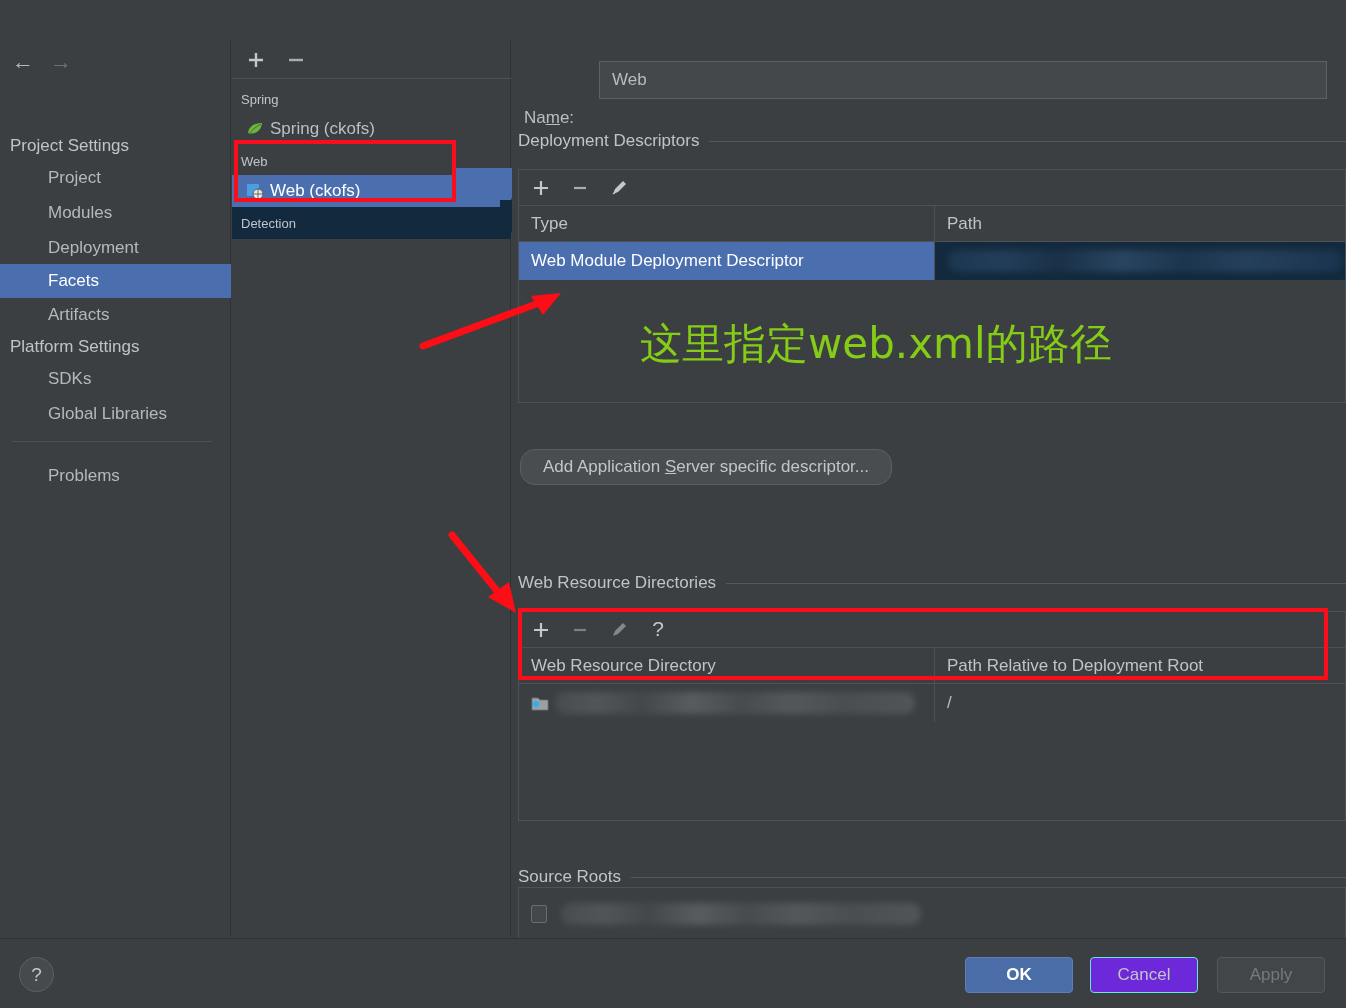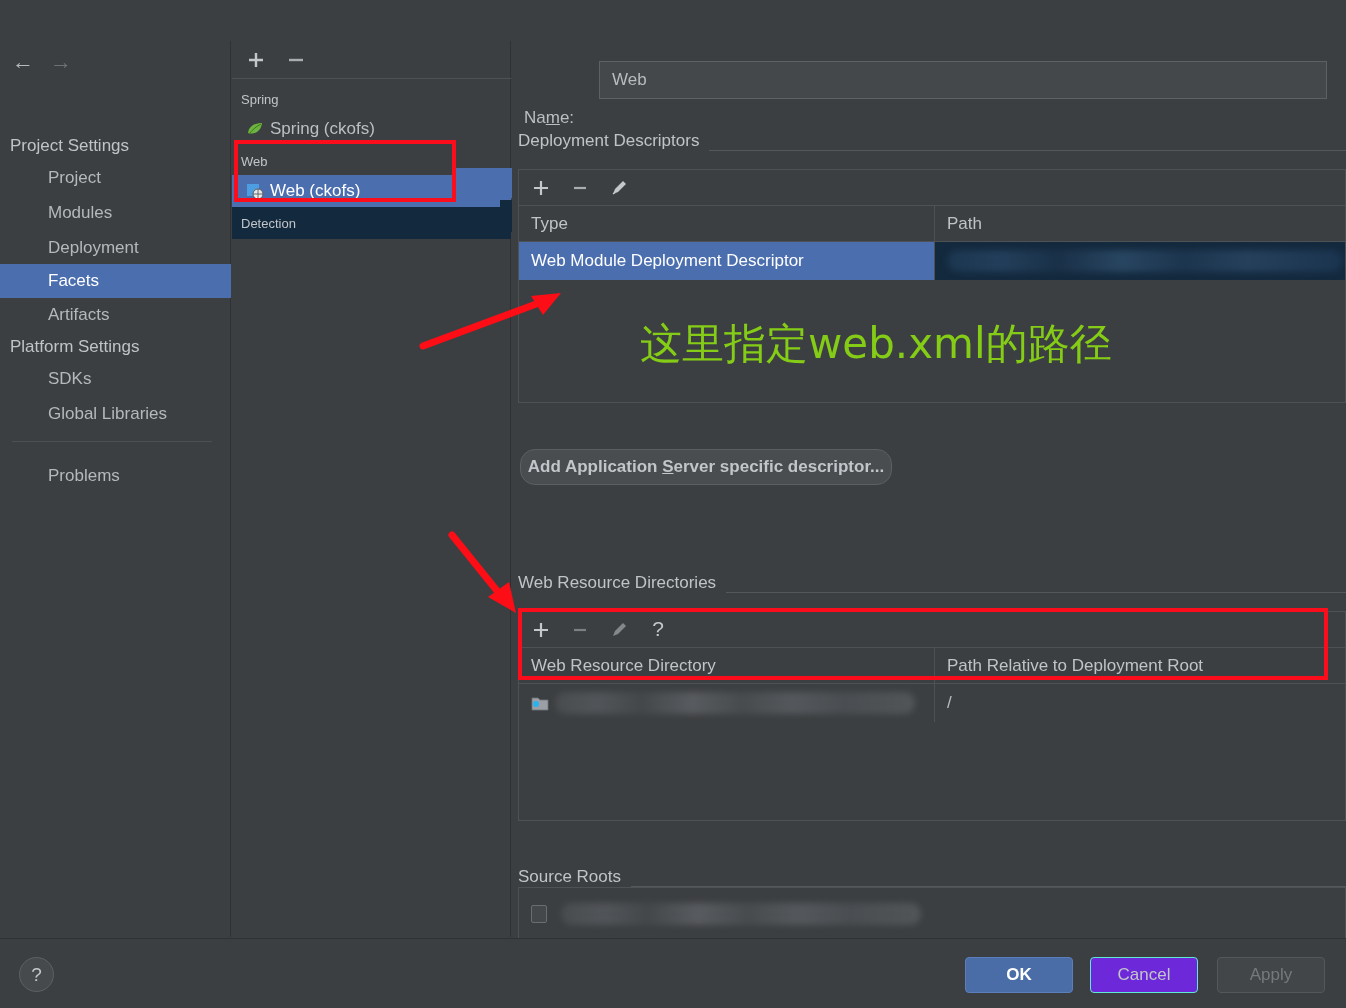--- a/index.html
+++ b/index.html
@@ -132,21 +132,21 @@
     position: absolute; left: 87px; top: 20px; width: 728px; height: 38px;
     background: #45484a; border: 1px solid #5e6163;
     color: #b8bbbf; font-size: 17px;
     padding: 0 12px; outline: none;
     font-family: "Liberation Sans", sans-serif;
   }
 
   
   .section-head {
     position: absolute; left: 6px; width: 828px; height: 20px;
-    display: flex; align-items: flex-end;
+    display: flex; align-items: center;
   }
   .section-head .sh-text {
     font-size: 17px; color: #c0c3c7; white-space: nowrap; padding-right: 10px;
   }
   .section-head .sh-rule { flex: 1; height: 1px; background: #55585a; }
 
   
   #dd-toolbar {
     position: absolute; left: 6px; top: 128px; width: 828px; height: 36px;
     background: #3c3f41; border: 1px solid #4e5254; border-bottom: none;
@@ -187,21 +187,20 @@
     background: linear-gradient(90deg,#1c3751 0%,#24405c 14%,#1a3149 28%,
                 #2a4763 44%,#1d3650 60%,#27425e 76%,#1b3450 100%);
   }
 
   
   #add-descriptor-btn {
     position: absolute; left: 8px; top: 408px; width: 372px; height: 36px;
     background: #4a4d4f; border: 1px solid #5d6062; border-radius: 15px;
     color: #c2c5c9; font-size: 17px; cursor: pointer;
     font-family: "Liberation Sans", sans-serif;
-    font-weight: bold;
   }
   #add-descriptor-btn u { text-decoration: underline; }
 
   
   #wrd-toolbar {
     position: absolute; left: 6px; top: 570px; width: 828px; height: 36px;
     background: #3c3f41; border: 1px solid #4e5254; border-bottom: none;
   }
   #wrd-add    { left: 8px;  top: 5px; width: 28px; height: 26px; }
   #wrd-remove { left: 47px; top: 5px; width: 28px; height: 26px; }

